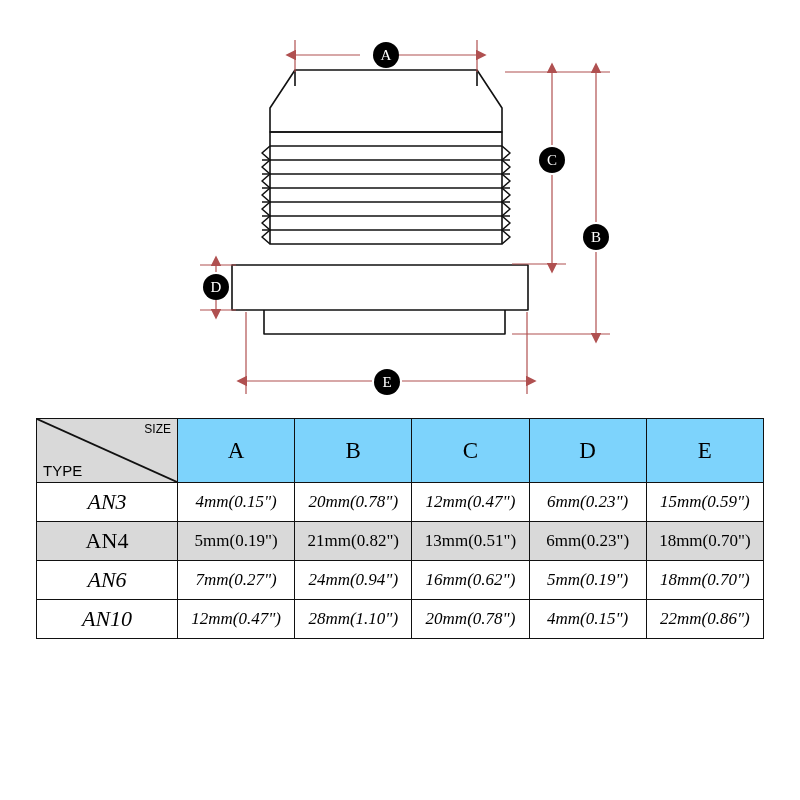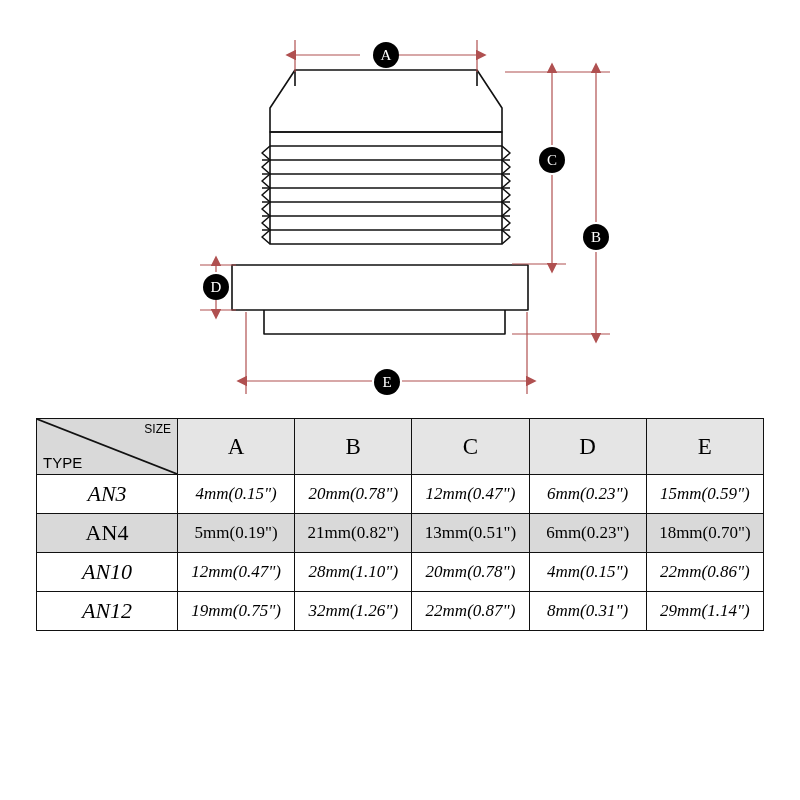--- a/index.html
+++ b/index.html
@@ -58,23 +58,23 @@
   }
   #spec-table td, #spec-table th {
     border: 1px solid #111;
     text-align: center;
     font-family: "Liberation Serif", serif;
     padding: 0;
     height: 38px;
     font-weight: normal;
   }
   #spec-table .hdr {
-    background: #e5e5e5;
+    background: #7dd3fc;
     font-size: 23px;
-    height: 56px;
+    height: 64px;
   }
   #spec-table .corner {
     position: relative;
     background: #d9d9d9;
     width: 140px;
     padding: 0;
     overflow: hidden;
   }
   #spec-table .corner .slash {
     position: absolute;
@@ -214,31 +214,31 @@
       </tr>
       <tr class="alt">
         <td class="type-cell">AN4</td>
         <td class="val-cell">5mm(0.19")</td>
         <td class="val-cell">21mm(0.82")</td>
         <td class="val-cell">13mm(0.51")</td>
         <td class="val-cell">6mm(0.23")</td>
         <td class="val-cell">18mm(0.70")</td>
       </tr>
       <tr class="plain">
+        <td class="type-cell">AN6</td>
+        <td class="val-cell">7mm(0.27")</td>
+        <td class="val-cell">24mm(0.94")</td>
+        <td class="val-cell">16mm(0.62")</td>
+        <td class="val-cell">5mm(0.19")</td>
+        <td class="val-cell">18mm(0.70")</td>
+      </tr>
+      <tr class="plain">
         <td class="type-cell">AN10</td>
         <td class="val-cell">12mm(0.47")</td>
         <td class="val-cell">28mm(1.10")</td>
         <td class="val-cell">20mm(0.78")</td>
         <td class="val-cell">4mm(0.15")</td>
         <td class="val-cell">22mm(0.86")</td>
       </tr>
-      <tr class="plain">
-        <td class="type-cell">AN12</td>
-        <td class="val-cell">19mm(0.75")</td>
-        <td class="val-cell">32mm(1.26")</td>
-        <td class="val-cell">22mm(0.87")</td>
-        <td class="val-cell">8mm(0.31")</td>
-        <td class="val-cell">29mm(1.14")</td>
-      </tr>
     </tbody>
   </table>
 
 </div>
 
 </body></html>

